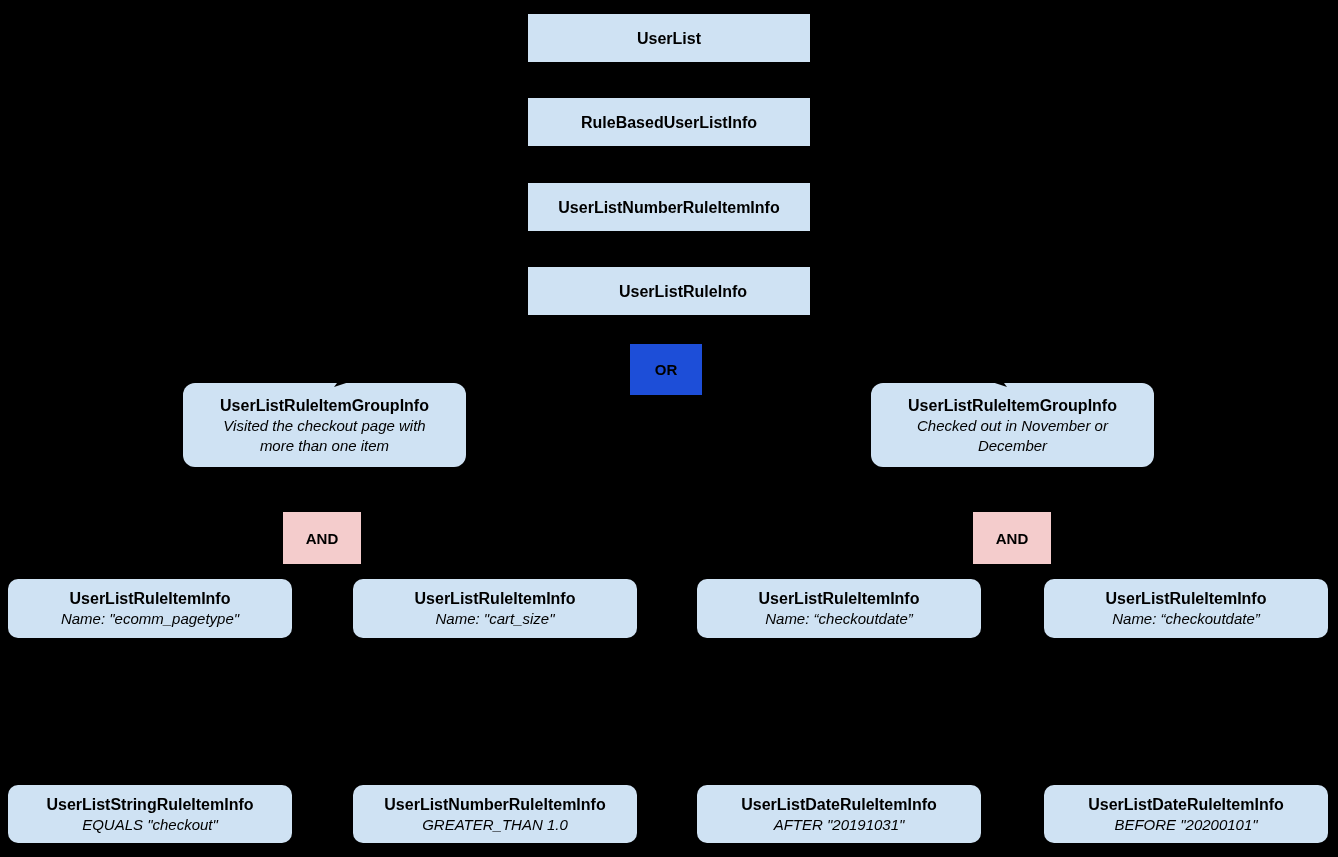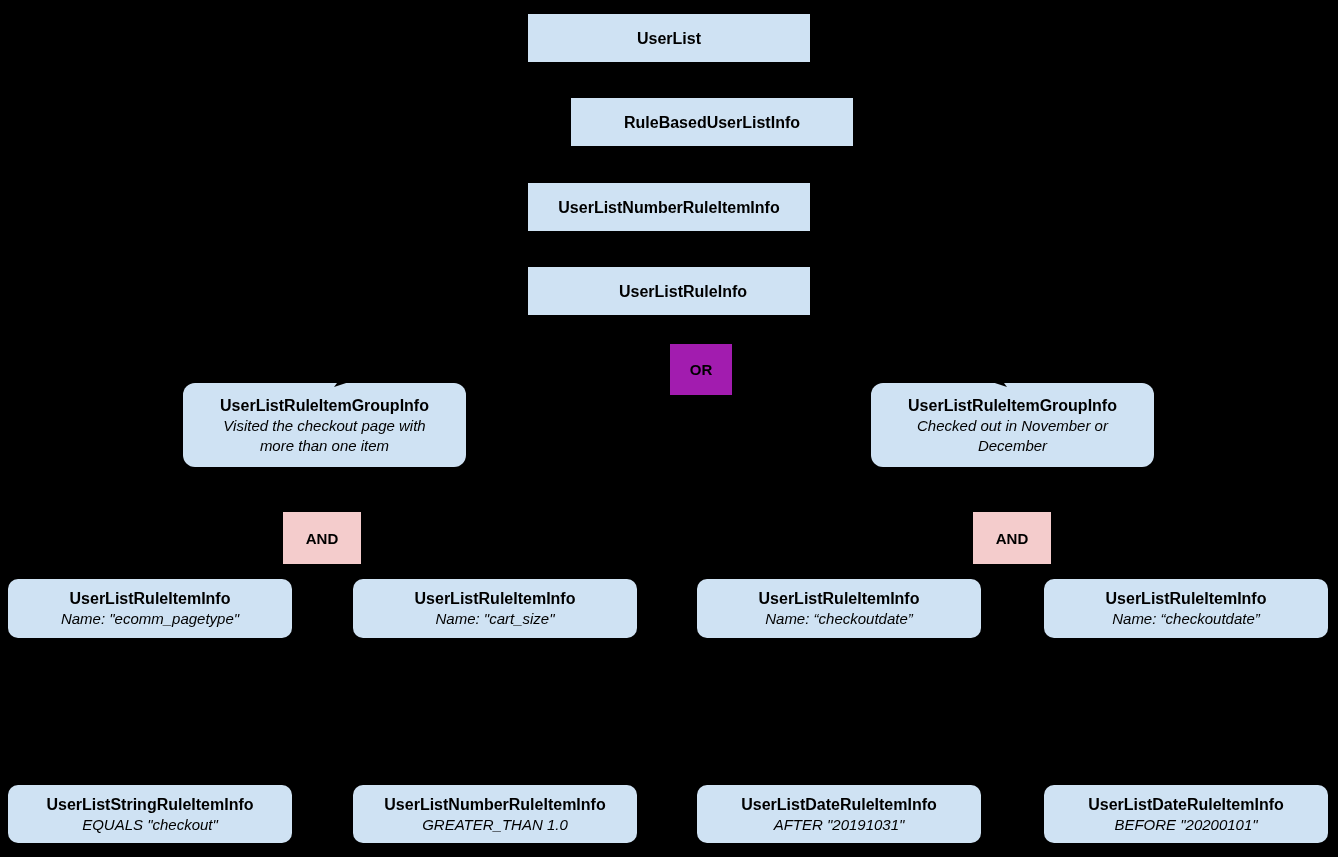--- a/index.html
+++ b/index.html
@@ -9,26 +9,26 @@
     overflow:hidden;
   }
   .node{
     position:absolute;background:#cfe2f3;border-radius:10px;
     display:flex;flex-direction:column;align-items:center;justify-content:center;
     text-align:center;box-sizing:border-box;padding:2px 12px;
   }
   .node .title{font-weight:bold;font-size:16px;line-height:21px;}
   .node .subtitle{font-style:italic;font-size:15px;line-height:20px;}
   .chain{left:528px;width:282px;height:48px;border-radius:0;}
-  .c0{top:14px;} .c1{top:98px;margin-left:43px;} .c2{top:183px;} .c3{top:267px;padding-left:40px;}
+  .c0{top:14px;} .c1{top:98px;} .c2{top:183px;} .c3{top:267px;padding-left:40px;}
   .op{
     position:absolute;display:flex;align-items:center;justify-content:center;
     font-weight:bold;font-size:15px;box-sizing:border-box;
   }
-  .or-box{left:630px;top:344px;width:62px;height:51px;background:#a21caf;margin-left:40px;}
+  .or-box{left:630px;top:344px;width:72px;height:51px;background:#1d4ed8;}
   .and-left{left:283px;top:512px;width:78px;height:52px;background:#f4cccc;}
   .and-right{left:973px;top:512px;width:78px;height:52px;background:#f4cccc;}
   .group{width:283px;height:84px;top:383px;border-radius:12px;}
   .g-left{left:183px;} .g-right{left:871px;}
   .group .subtitle{max-width:225px;}
   .rule{width:284px;height:59px;top:579px;}
   .leaf{width:284px;height:58px;top:785px;align-items:center;}
   .col1{left:8px;} .col2{left:353px;} .col3{left:697px;} .col4{left:1044px;}
   .ah{position:absolute;width:22px;height:16px;background:#000;}
   .ah-left{left:334px;top:371px;clip-path:polygon(0 100%,55% 0,100% 55%);}

